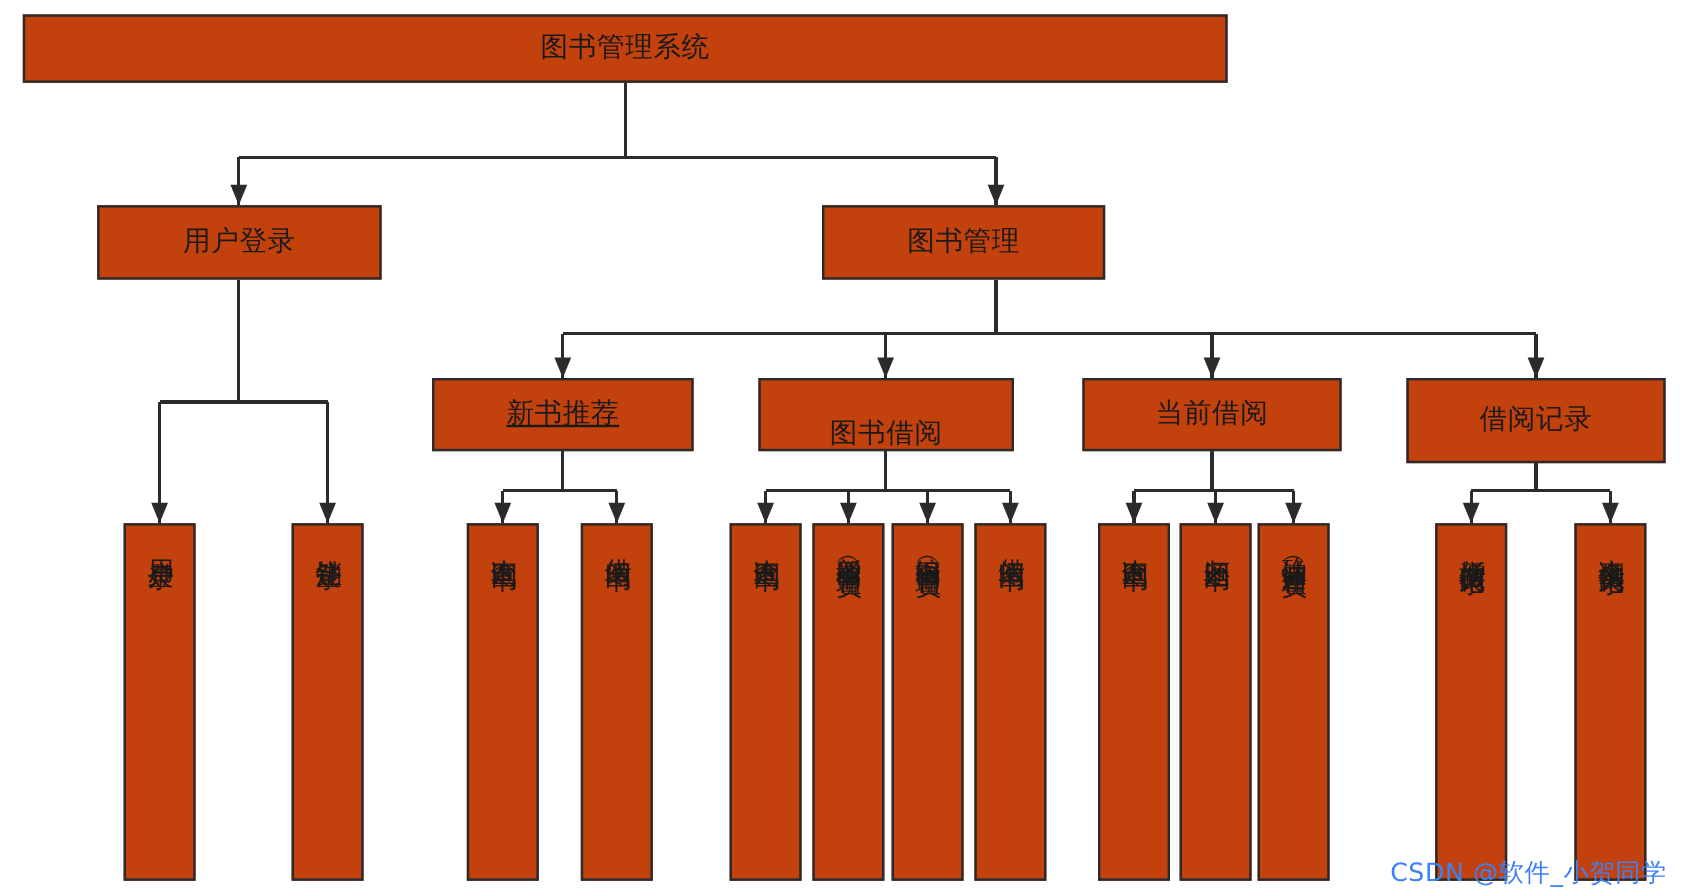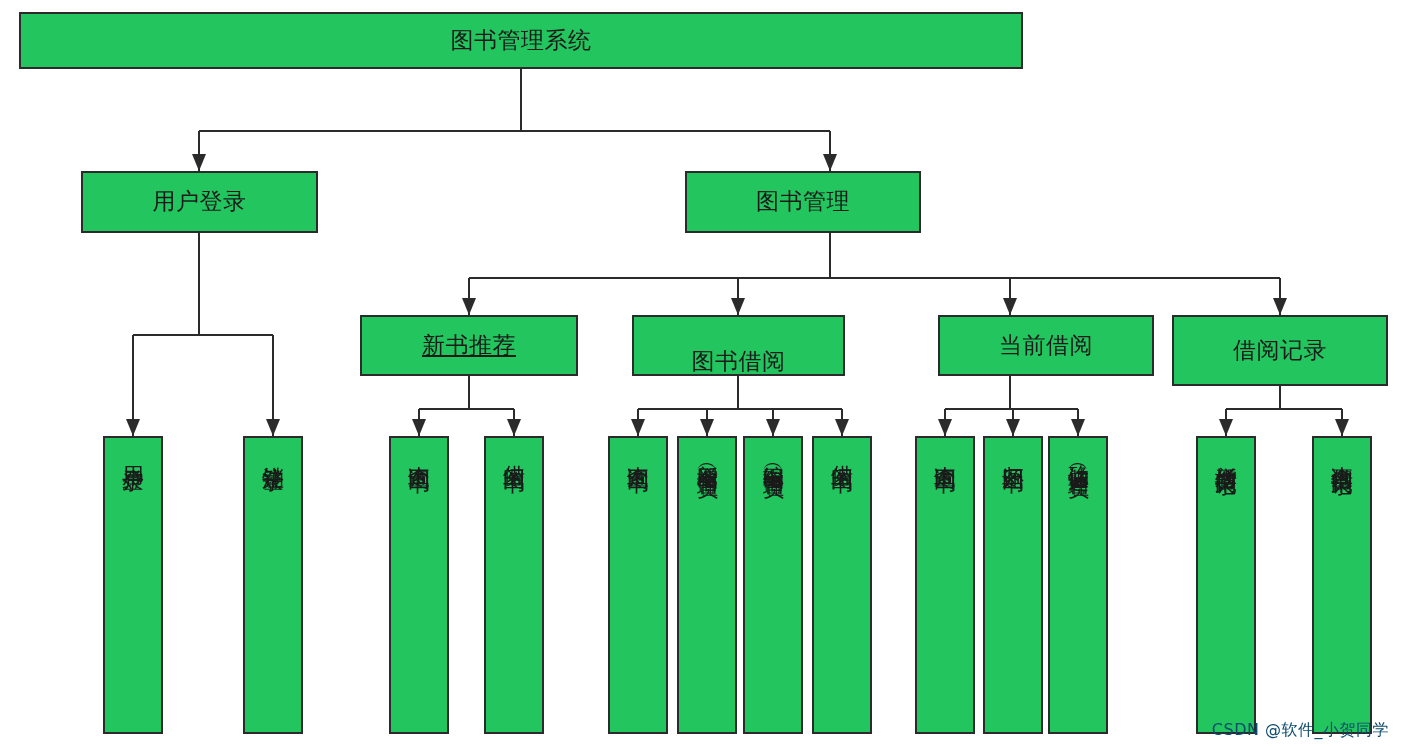--- a/index.html
+++ b/index.html
@@ -22,21 +22,21 @@
     left: 0;
     top: 0;
     width: 1405px;
     height: 747px;
     pointer-events: none;
   }
   .node {
     position: absolute;
     box-sizing: border-box;
     border: 2px solid #2b2b2b;
-    background: #22c55e;
+    background: #c2410c;
     display: flex;
     align-items: center;
     justify-content: center;
     color: #1a1a1a;
   }
   .node .label {
     display: block;
     text-align: center;
     letter-spacing: 0.5px;
   }
@@ -58,22 +58,22 @@
     letter-spacing: 2px;
     white-space: nowrap;
   }
   .node.vert.tall .label {
     font-size: 21px;
   }
   #watermark {
     position: absolute;
     right: 16px;
     bottom: 6px;
-    font-size: 16px;
-    color: #0c4a6e;
+    font-size: 21px;
+    color: #3b82f6;
     letter-spacing: 0.5px;
     user-select: none;
   }
 </style>
 </head>
 <body>
 
 <div id="canvas">
 
   <svg id="wires" viewBox="0 0 1405 747" xmlns="http://www.w3.org/2000/svg">
@@ -140,21 +140,21 @@
       </div>
       <div class="node horiz" style="left: 685px; top: 171px; width: 236px; height: 62px;">
         <span class="label">图书管理</span>
       </div>
       <div class="node horiz" style="left: 360px; top: 315px; width: 218px; height: 61px; text-decoration: underline;">
         <span class="label">新书推荐</span>
       </div>
       <div class="node horiz" style="left: 632px; top: 315px; width: 213px; height: 61px; align-items: flex-end;">
         <span class="label">图书借阅</span>
       </div>
-      <div class="node horiz" style="left: 938px; top: 315px; width: 216px; height: 61px;">
+      <div class="node horiz" style="left: 902px; top: 315px; width: 216px; height: 61px;">
         <span class="label">当前借阅</span>
       </div>
       <div class="node horiz" style="left: 1172px; top: 315px; width: 216px; height: 71px;">
         <span class="label">借阅记录</span>
       </div>
       <div class="node vert" style="left: 103px; top: 436px; width: 60px; height: 298px;">
         <span class="label">用户登录</span>
       </div>
       <div class="node vert" style="left: 243px; top: 436px; width: 60px; height: 298px;">
         <span class="label">注销登录</span>

